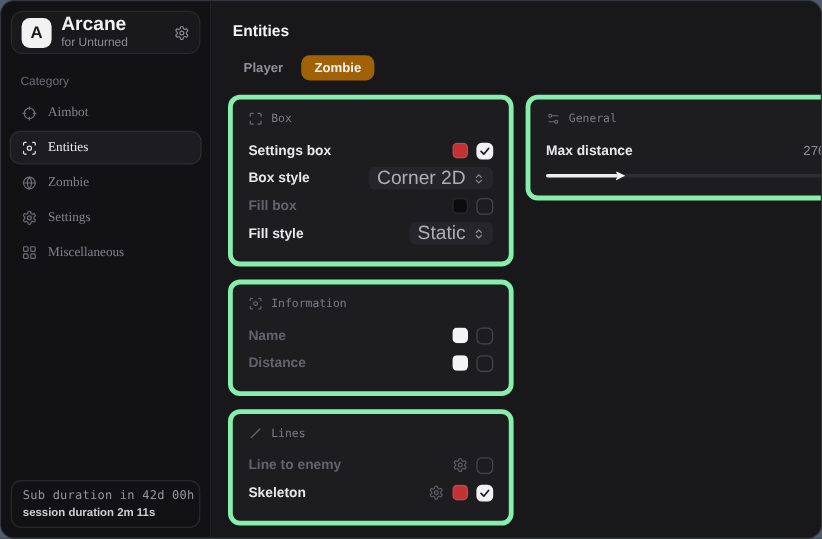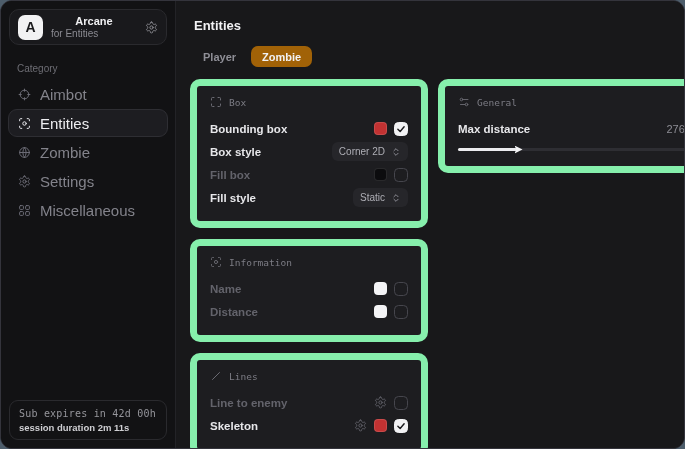--- a/index.html
+++ b/index.html
@@ -34,35 +34,36 @@
     padding: 0 8px; gap: 8px;
   }
   .avatar {
     width: 25px; height: 25px;
     background: #f2f2f3; color: #1a1a1c;
     border-radius: 7px;
     display: flex; align-items: center; justify-content: center;
     font-weight: bold; font-size: 14px; flex: 0 0 25px;
   }
   .logo-text { flex: 1; line-height: 1.15; }
-  .logo-title { font-size: 11px; font-weight: bold; color: #f0f0f2; text-align: center; }
+  .logo-title { font-size: 16px; font-weight: bold; color: #f0f0f2; }
   .logo-sub { font-size: 10px; color: #8b8b92; }
   .logo-gear { color: #8a8a90; display: flex; cursor: pointer; }
   .category-label {
     margin: 10px 16px 6px 16px;
     font-size: 10px; color: #6d6d74;
   }
   .nav { display: flex; flex-direction: column; gap: 1px; }
   .nav-item {
     margin: 0 7px; height: 28px;
     display: flex; align-items: center; gap: 9px;
     padding: 0 9px; border-radius: 9px;
     border: 1px solid transparent;
-    color: #83838b; font-size: 15px;
+    color: #83838b; font-size: 11px;
     cursor: pointer;
+    font-family: Liberation Serif, serif;
   }
   .nav-item .nicon { display: flex; color: #6e6e78; }
   .nav-item.active {
     background: #1d1d21;
     border-color: #2e2e33;
     color: #ededf0;
   }
   .nav-item.active .nicon { color: #e8e8ec; }
   .status-card {
     margin: auto 8px 8px 8px;
@@ -85,21 +86,21 @@
     display: flex; align-items: center;
     font-size: 11px; font-weight: bold; color: #8f8f97;
     cursor: pointer;
   }
   .tab.active { background: #a16207; color: #f2f2f4; }
   .columns { display: flex; gap: 10px; align-items: flex-start; }
   .col-left { width: 238px; display: flex; flex-direction: column; gap: 11px; }
   .col-right { width: 276px; }
   .card {
     background: #1d1d20;
-    border: 7px solid #86efac;
+    border: 4px solid #86efac;
     border-radius: 10px;
     padding: 10px 13px 12px 13px;
   }
   .card-header {
     display: flex; align-items: center; gap: 7px;
     font-family: "DejaVu Sans Mono", monospace;
     font-size: 9.5px; color: #7c7c84;
     margin-bottom: 9px;
   }
   .card-header .hicon { display: flex; color: #6c6c74; }
@@ -120,21 +121,21 @@
     border: 1.5px solid #46464d;
     cursor: pointer;
     display: flex; align-items: center; justify-content: center;
   }
   .checkbox.checked { background: #f2f2f4; border-color: #f2f2f4; }
   .checkbox .check-icon { color: #1b1b1d; display: flex; }
   .dropdown {
     height: 19px; padding: 0 7px;
     background: #26262a; border-radius: 6px;
     display: flex; align-items: center; gap: 6px;
-    font-size: 10px; color: #aeaeb5;
+    font-size: 16px; color: #aeaeb5;
     cursor: pointer;
   }
   .dropdown .dicon { display: flex; color: #8a8a92; }
   .row-gear { color: #5f5f67; display: flex; cursor: pointer; }
   
   .slider-row { margin-top: 2px; }
   .slider-value { font-size: 11px; color: #8d8d94; }
   .slider {
     position: relative; height: 10px; margin-top: 4px; cursor: pointer;
   }
@@ -202,21 +203,21 @@
 </svg>
 
 <div class="window">
 
   <div class="sidebar">
 
     <div class="logo-card">
       <div class="avatar">A</div>
       <div class="logo-text">
         <div class="logo-title">Arcane</div>
-        <div class="logo-sub">for Entities</div>
+        <div class="logo-sub">for Unturned</div>
       </div>
       <span class="logo-gear">
           <svg width="13" height="13">
             <use href="#i-gear"></use>
           </svg>
         </span>
     </div>
 
     <div class="category-label">Category</div>
 
@@ -257,21 +258,21 @@
         <span class="nicon">
             <svg width="13" height="13">
               <use href="#i-grid"></use>
             </svg>
           </span>
         <span>Miscellaneous</span>
       </div>
     </div>
 
     <div class="status-card">
-      <div class="status-line1">Sub expires in 42d 00h</div>
+      <div class="status-line1">Sub duration in 42d 00h</div>
       <div class="status-line2">session duration 2m 11s</div>
     </div>
   </div>
 
   <div class="main">
     <div class="page-title">Entities</div>
 
     <div class="tabs">
       <div class="tab">Player</div>
       <div class="tab active">Zombie</div>
@@ -283,21 +284,21 @@
         <div class="card">
           <div class="card-header">
             <span class="hicon">
                 <svg width="12" height="12">
                   <use href="#i-corners"></use>
                 </svg>
               </span>
             <span>Box</span>
           </div>
           <div class="row">
-            <span class="row-label">Bounding box</span>
+            <span class="row-label">Settings box</span>
             <span class="controls">
               <span class="swatch" style="background: rgb(194, 50, 50);"></span>
               <span class="checkbox checked">
                   <span class="check-icon">
                     <svg width="10" height="10">
                       <use href="#i-check"></use>
                     </svg>
                   </span>
                 </span>
             </span>

